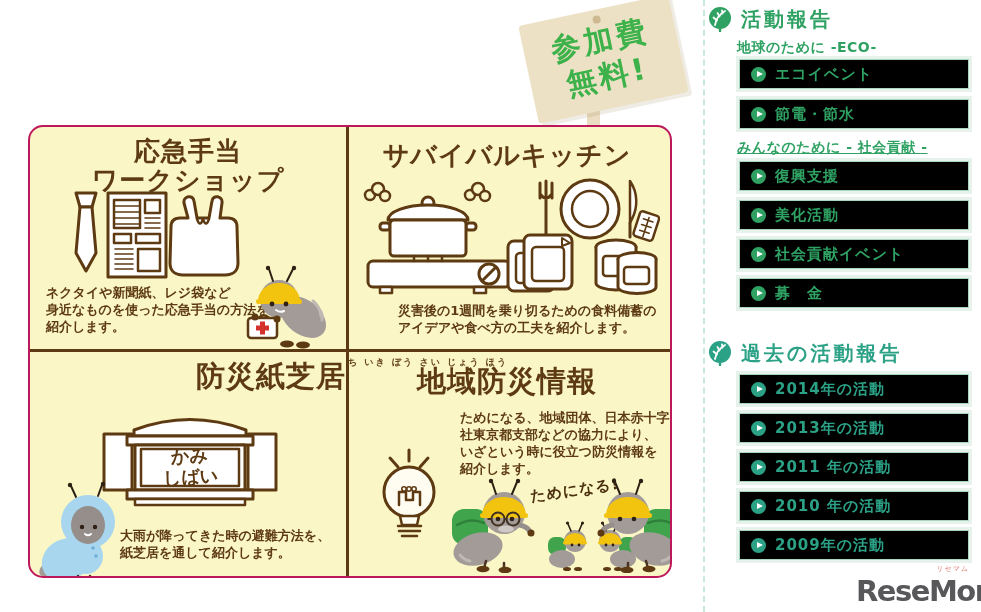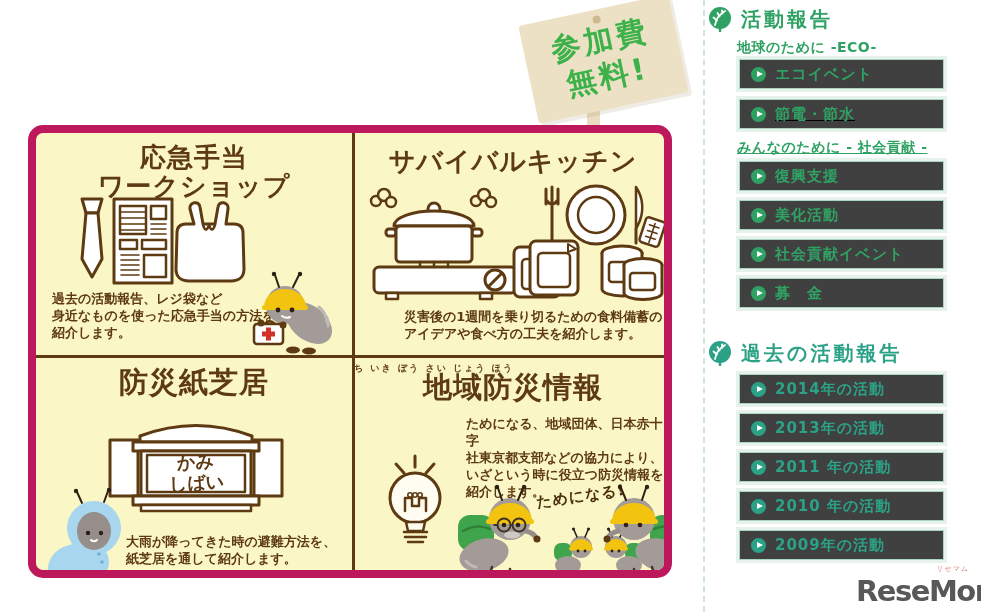--- a/index.html
+++ b/index.html
@@ -10,28 +10,28 @@
   
   .sign-post{position:absolute;left:587px;top:58px;width:13px;height:70px;background:#EADDC1;z-index:2;}
   .sign-board{position:absolute;left:527px;top:9px;width:153px;height:100px;background:#EDE1C5;border-radius:4px;
     transform:rotate(-12deg);z-index:5;box-shadow:3px 4px 0 rgba(120,95,50,0.12);}
   .sign-nail{position:absolute;left:74px;top:6px;width:8px;height:8px;border-radius:50%;background:#CDBA92;}
   .sign-text{position:absolute;left:0;top:13px;width:100%;text-align:center;font-size:30px;line-height:1.22;
     font-weight:bold;color:#3DB24A;letter-spacing:3px;}
 
   
   .panel{position:absolute;left:28px;top:125px;width:644px;height:453px;box-sizing:border-box;
-    background:#FAF6C5;border:8px solid #be185d;border-radius:15px;z-index:3;overflow:hidden;}
+    background:#FAF6C5;border:2px solid #be185d;border-radius:15px;z-index:3;overflow:hidden;}
   .vdiv{position:absolute;left:316px;top:0;width:3px;height:100%;background:#5D3A12;z-index:1;}
   .hdiv{position:absolute;left:0;top:222px;width:100%;height:3px;background:#5D3A12;z-index:1;}
   .q-title{position:absolute;font-weight:bold;color:#5D3A12;text-align:center;line-height:1.12;letter-spacing:1px;}
   .q-desc{position:absolute;font-size:13px;line-height:17px;font-weight:bold;color:#5D3A12;}
   .tl-title{left:0;width:316px;top:10px;font-size:26px;}
   .tr-title{left:318px;width:318px;top:14px;font-size:26px;}
-  .bl-title{left:0;width:316px;top:233px;font-size:29px;}
+  .bl-title{left:0;width:316px;top:233px;font-size:29px;text-align:right;}
   .br-title{left:318px;width:318px;top:238px;font-size:29px;}
   .tl-desc{left:16px;top:157px;}
   .tr-desc{left:368px;top:175px;}
   .bl-desc{left:90px;top:400px;}
   .br-desc{left:430px;top:282px;}
   .br-furigana{position:absolute;left:318px;width:318px;top:229px;text-align:left;font-size:9px;
     font-weight:bold;color:#5D3A12;letter-spacing:2px;}
   .tl-art{position:absolute;left:16px;top:62px;z-index:0;}
   .tr-art{position:absolute;left:328px;top:42px;}
   .bl-art{position:absolute;left:72px;top:276px;}
@@ -45,21 +45,21 @@
   .br-ants{position:absolute;left:422px;top:346px;z-index:2;}
 
   
   .sep{position:absolute;left:703px;top:0;height:612px;width:0;border-left:2px dashed #C9E8D8;}
   .sidebar{position:absolute;left:707px;top:7px;width:250px;}
   .shead{display:flex;align-items:center;gap:8px;height:24px;}
   .shead-text{font-size:20px;font-weight:bold;letter-spacing:3px;}
   .g-text{color:#2FA263;}
   .t-text{color:#2BA186;}
   .ssub{margin:8px 0 0 30px;height:16px;font-size:14px;font-weight:bold;color:#2FA263;letter-spacing:0.5px;}
-  .sbtn{box-sizing:border-box;margin-left:32px;width:205px;height:30px;background:#404040;
+  .sbtn{box-sizing:border-box;margin-left:32px;width:230px;height:30px;background:#000000;
     border:1px solid #A9D6C1;outline:3px solid #E7F2EC;display:flex;align-items:center;gap:9px;
     padding-left:11px;cursor:pointer;}
   .play{position:relative;width:15px;height:15px;border-radius:50%;flex:0 0 auto;}
   .play::after{content:"";position:absolute;left:5.5px;top:4px;border-left:6px solid #fff;
     border-top:3.5px solid transparent;border-bottom:3.5px solid transparent;}
   .blabel{font-size:15px;font-weight:bold;letter-spacing:1px;}
   .grp-g .play{background:#2FA263;} .grp-g .blabel{color:#2FA263;}
   .grp-t .play{background:#2BA186;} .grp-t .blabel{color:#2BA186;}
   .mt4{margin-top:4px;} .mt6{margin-top:6px;} .mt9{margin-top:9px;} .mt10{margin-top:10px;text-decoration:underline;} .mt33{margin-top:33px;}
 
@@ -95,21 +95,21 @@
       <path d="M69,17 h24 M69,23 h24 M69,29 h24 M69,35 h24" stroke-width="1.6"></path>
       <rect x="99" y="11" width="15" height="13" fill="#fff" stroke-width="2.5"></rect>
       <path d="M99,29 h15 M99,34 h15 M99,39 h15" stroke-width="1.6"></path>
       <rect x="68" y="45" width="17" height="9" fill="#fff" stroke-width="2.5"></rect>
       <rect x="90" y="45" width="24" height="9" fill="#fff" stroke-width="2.5"></rect>
       <path d="M69,60 h18 M69,65 h18 M69,70 h18 M69,75 h18 M69,80 h18" stroke-width="1.6"></path>
       <rect x="92" y="60" width="22" height="22" fill="#fff" stroke-width="2.5"></rect>
       <path d="M138,14 c-1,-7 9,-9 10,-2 l3,17 h12 l3,-17 c1,-7 11,-5 10,2 l-2,15 h8 c6,0 9,3 9,9 l1,36 c0,8 -5,12 -13,12 h-42 c-8,0 -13,-4 -13,-12 l1,-36 c0,-6 3,-9 9,-9 h8 z" fill="#fff"></path>
       <path d="M151,30 q3,9 6,0 q3,9 6,0" stroke-width="2.5"></path>
     </svg>
-    <div class="q-desc tl-desc preline">過去の活動報告、レジ袋など
+    <div class="q-desc tl-desc preline">ネクタイや新聞紙、レジ袋など
 身近なものを使った応急手当の方法を
 紹介します。</div>
     <svg class="tl-ant" width="90" height="92" viewBox="0 0 90 92">
       <ellipse cx="60" cy="60" rx="26" ry="17" transform="rotate(38 60 60)" fill="#A39B98"></ellipse>
       <path d="M70,44 q7,6 8,15 M77,53 q3,5 2,10" stroke="#BFB8B5" stroke-width="3" fill="none" stroke-linecap="round"></path>
       <ellipse cx="44" cy="87" rx="7" ry="3.5" fill="#5D3A12"></ellipse>
       <ellipse cx="60" cy="88" rx="7" ry="3.5" fill="#5D3A12"></ellipse>
       <circle cx="36" cy="42" r="19" fill="#A39B98"></circle>
       <path d="M30,24 l-4,-12 M44,24 l6,-12" stroke="#2E2014" stroke-width="2" stroke-linecap="round"></path>
       <circle cx="25" cy="11" r="2.2" fill="#2E2014"></circle>

